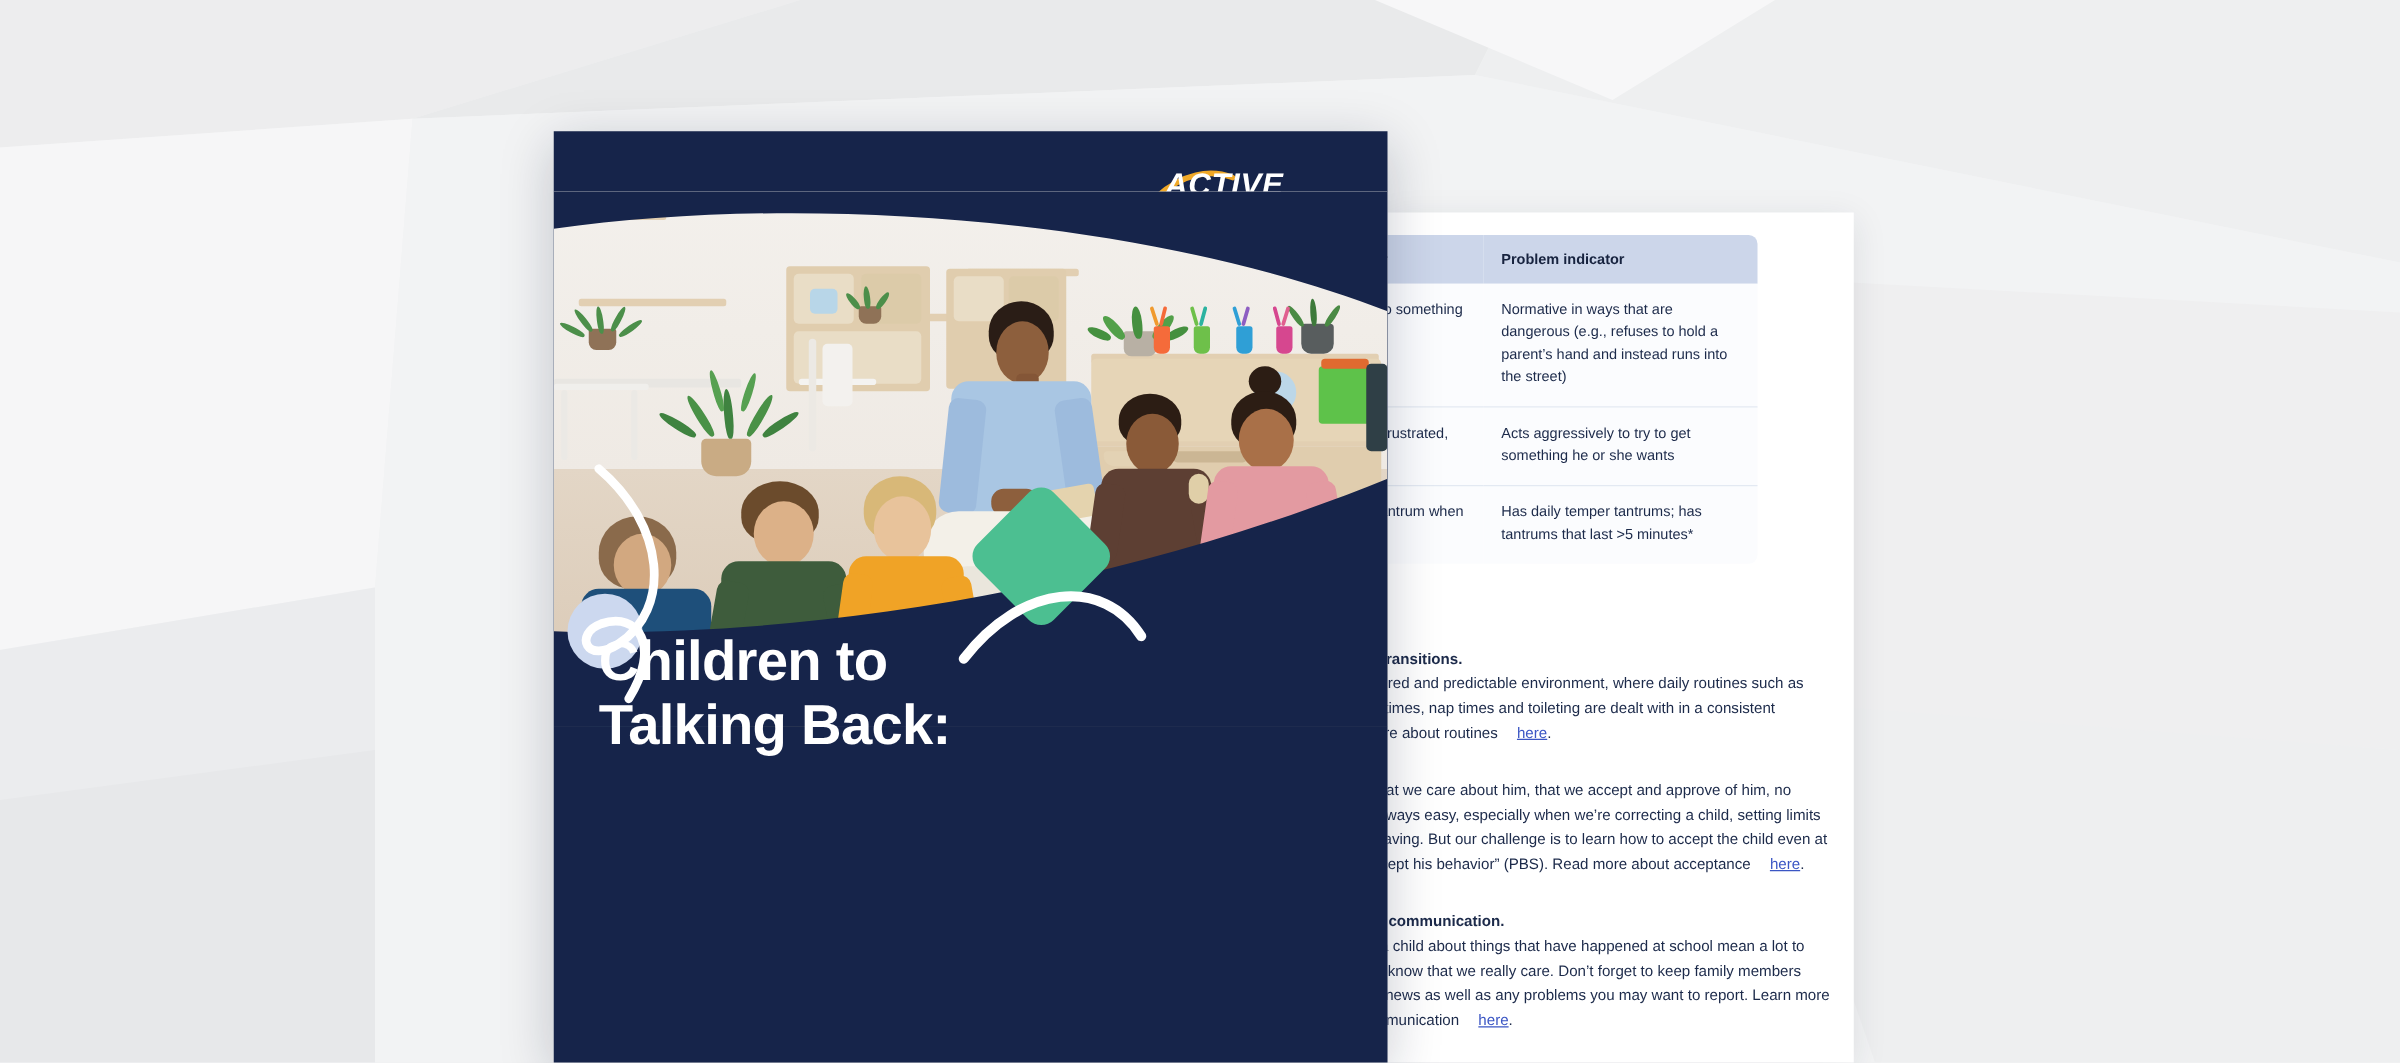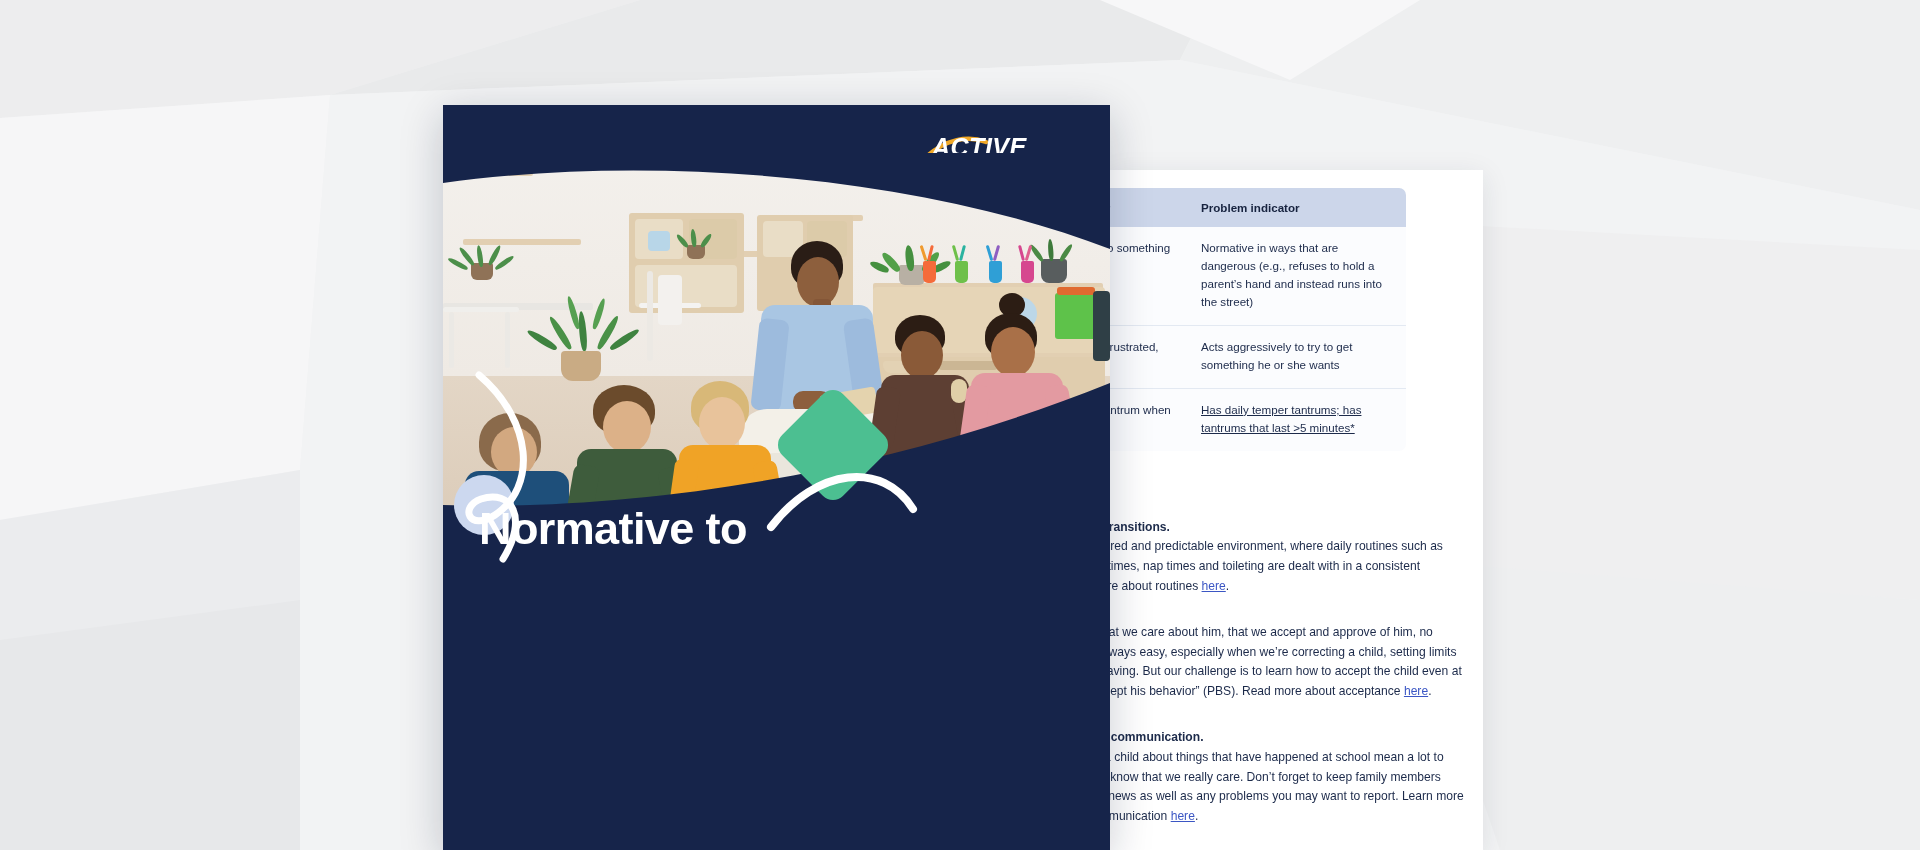--- a/index.html
+++ b/index.html
@@ -40,32 +40,32 @@
   .tbl td {
     font-size: 11.6px; color: #1c2a4a;
     line-height: 1.55;
     padding: 12px 14px 14px 14px;
     vertical-align: top;
     background: #fbfcfe;
     border-top: 1px solid #e3e9f2;
   }
   .tbl tr:first-child td { border-top: none; }
   .tbl tr:last-child td:first-child { border-bottom-left-radius: 7px; }
-  .tbl tr:last-child td:last-child  { border-bottom-right-radius: 7px; text-decoration: underline; }
+  .tbl tr:last-child td:last-child  { border-bottom-right-radius: 7px; }
 
   .src-note {
     font-size: 11px; color: #8c9dd4;
     margin: 13px 0 0 3px;
   }
 
   .body-block { margin-top: 42px; padding-left: 3px; }
   .body-block p { font-size: 12.1px; color: #1c2a4a; line-height: 1.62; }
   .body-block .lead { font-weight: bold; }
   .body-block .gap { height: 27px; }
-  a.inline-link { color: #3b56c4; text-decoration: underline; }
+  a.inline-link { color: #3b56c4; text-decoration: underline; margin-left: 12px; }
 
   
   .page-front {
     position: absolute;
     left: 443px; top: 105px;
     width: 667px; height: 745px;
     background: #16244a;
     box-shadow: 0 10px 40px rgba(15,25,50,.22);
     overflow: hidden;
   }
@@ -396,16 +396,17 @@
 
   <svg class="deco" style="left:-6px; top:262px; width:120px; height:200px;" viewBox="0 0 120 200">
     <path d="M42,8 C96,54 100,120 58,148 C32,165 22,140 44,132 C74,122 92,150 66,192" stroke="#ffffff" stroke-width="7" fill="none" stroke-linecap="round"></path>
   </svg>
 
   <svg class="deco" style="left:320px; top:348px; width:160px; height:90px;" viewBox="0 0 160 90">
     <path d="M8,74 C54,14 120,8 150,56" stroke="#ffffff" stroke-width="8" fill="none" stroke-linecap="round"></path>
   </svg>
 
   <div class="cover-title">
-    <span>Normative to</span>
+    <span>Children to</span>
+    <span>Talking Back:</span>
   </div>
 
 </div>
 
 </body></html>

